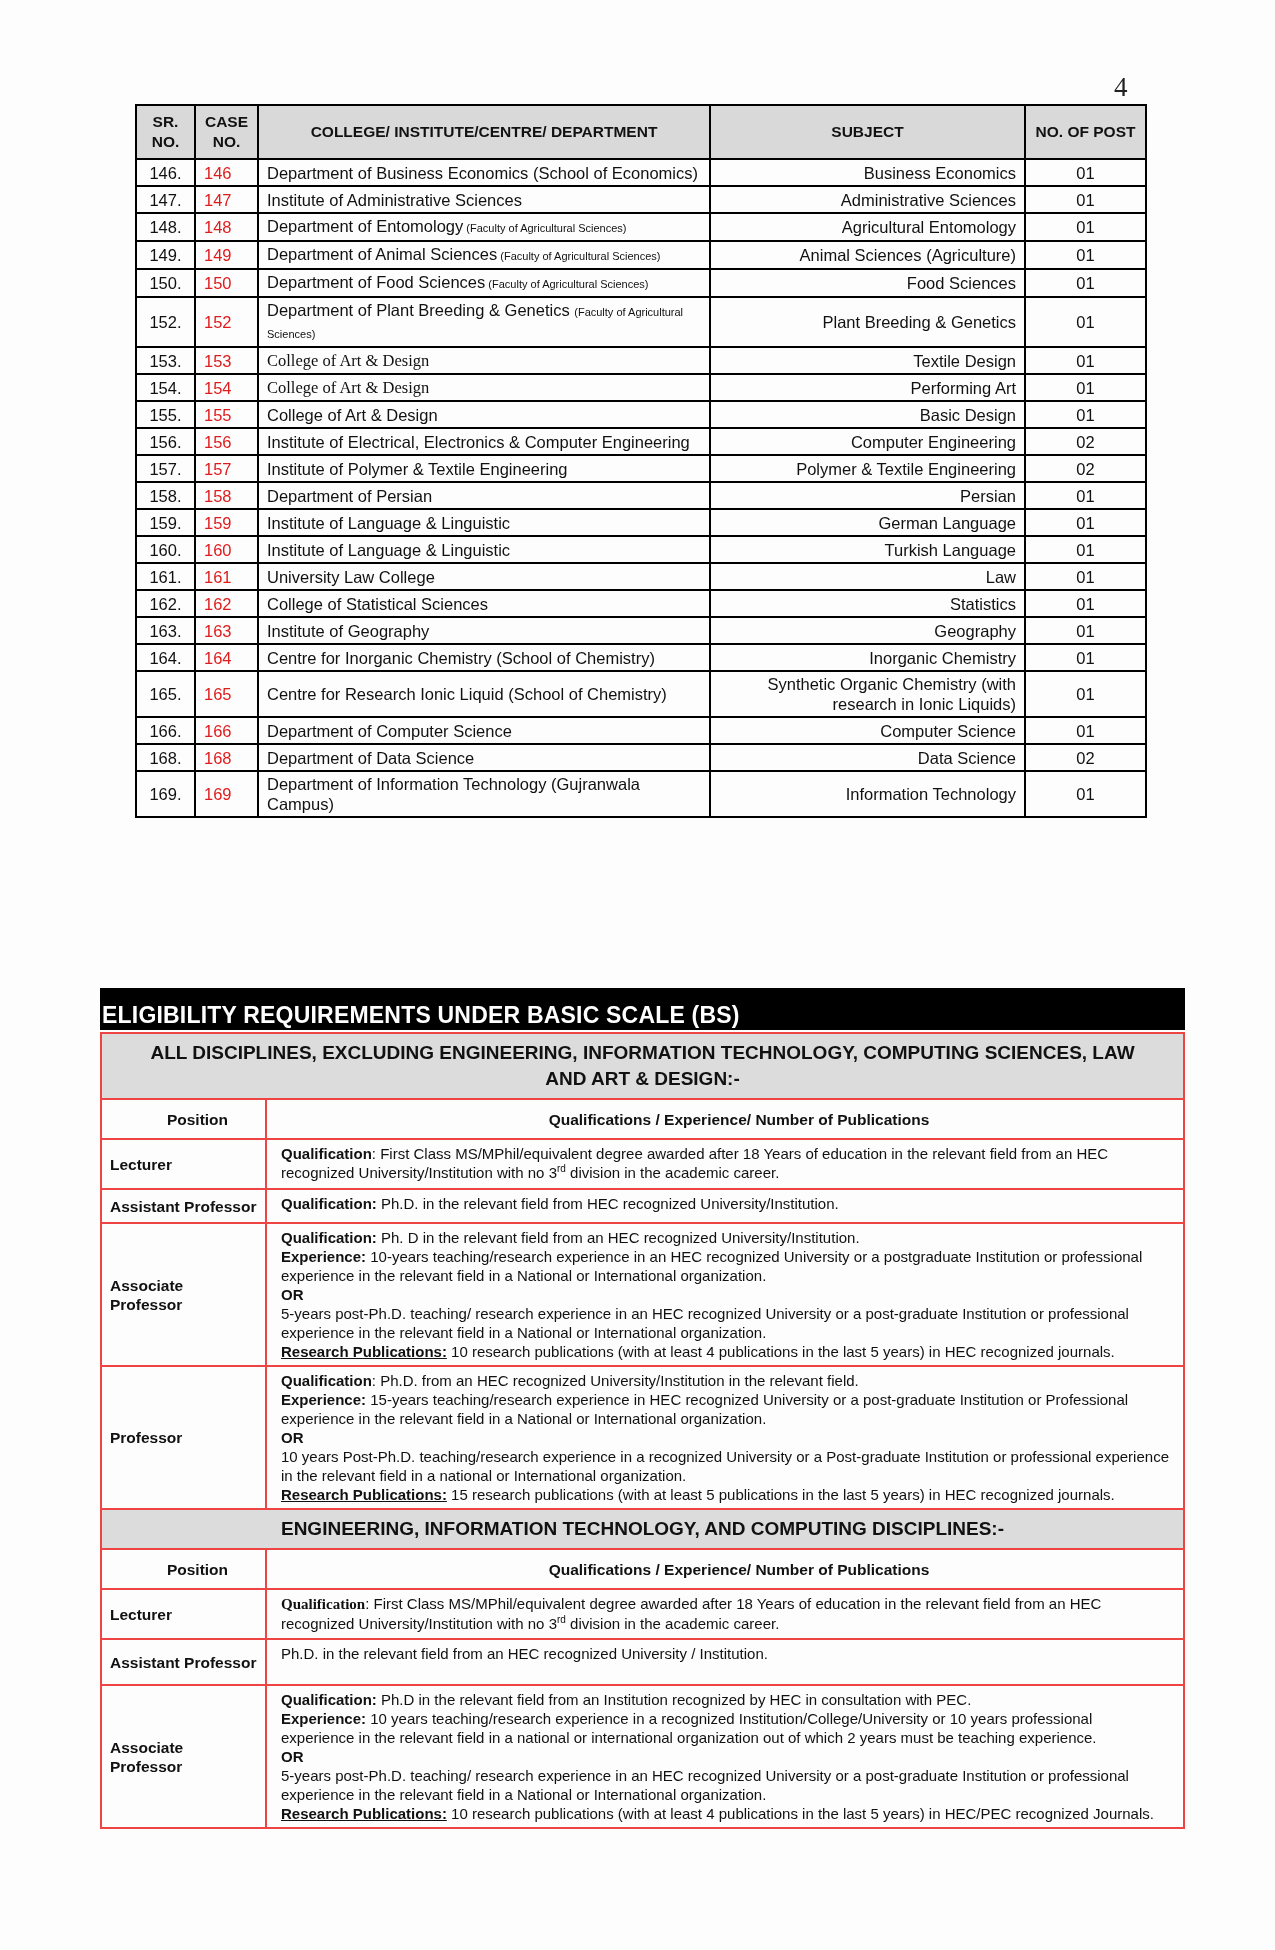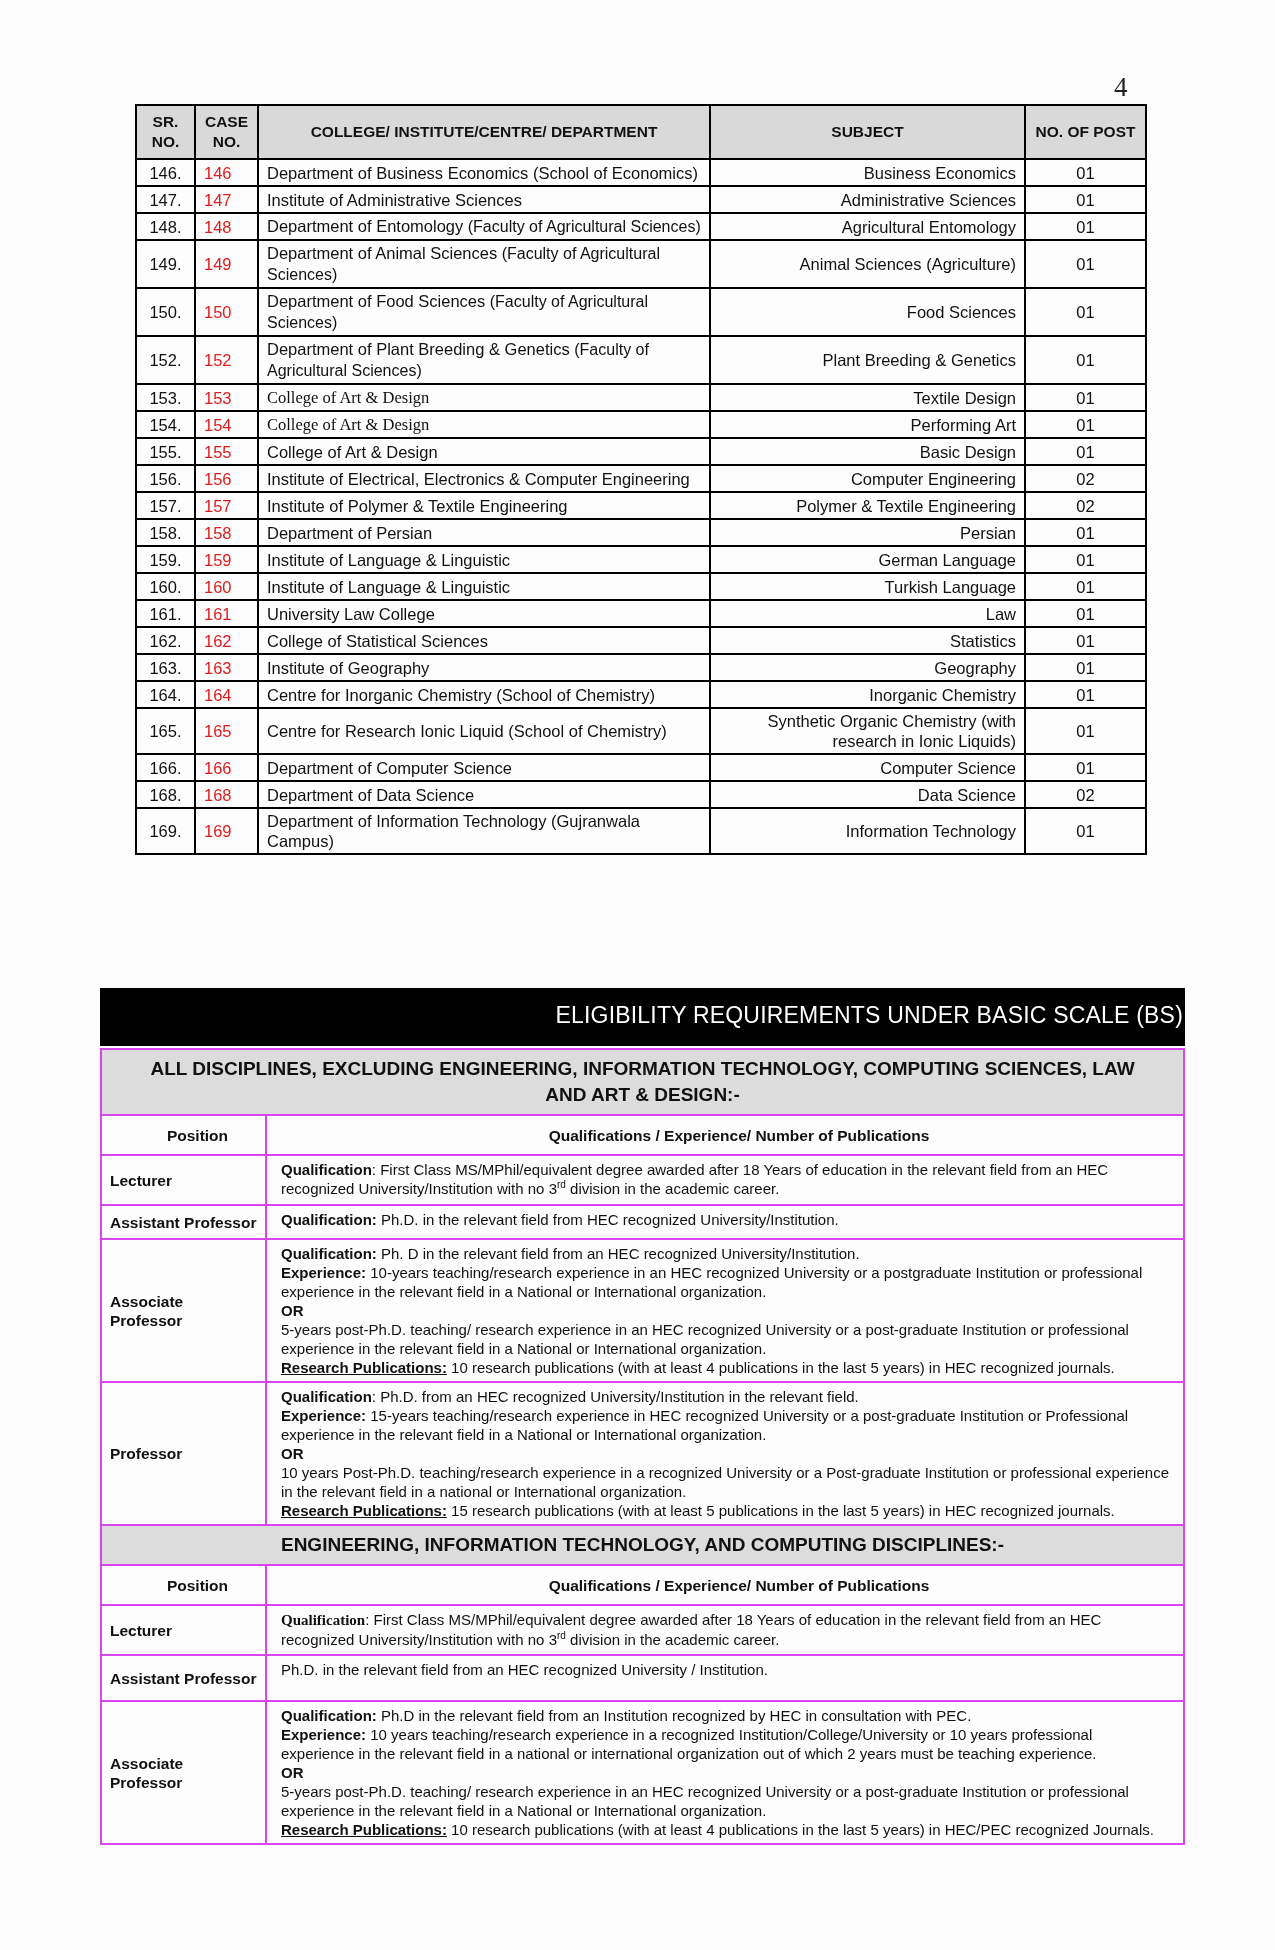--- a/index.html
+++ b/index.html
@@ -40,40 +40,40 @@
     text-align:center;
     height:54px;
     padding:2px 3px;
   }
   .posts-table td { height:27px; }
   td.c-sr   { text-align:center; }
   td.c-case { font-weight:normal; color:var(--case-red,#e01b1b);margin-left:14px; }
   td.c-dept { text-align:left; }
   td.c-subj { text-align:right;margin-left:12px; }
   td.c-post { text-align:center; }
-  .dept-note { font-size:16px; }
+  .dept-note { font-size:11px; }
   .serif-cell { font-family:"Liberation Serif", serif; font-size:17.5px; }
   
   .elig {
     position:absolute; top:988px; left:100px; width:1085px;
   }
   .elig-banner {
     background:var(--banner-bg,#000);
     color:var(--banner-fg,#fff);
     border:2px solid #000;
-    height:58px;
+    height:42px;
     line-height:51px;
-    text-align:right;
-    font-weight:normal;
+    text-align:left;
+    font-weight:bold;
     font-size:23px;
     letter-spacing:.2px;
   }
   .elig-table { width:100%; table-layout:fixed; margin-top:2px; }
   .elig-table td {
-    border:2px solid #d946ef;
+    border:2px solid #ef4444;
     font-size:15px;
     line-height:19px;
     padding:4px 8px;
     vertical-align:middle;
   }
   td.sub-banner {
     background:var(--subtitle-bg,#dcdcdc);
     text-align:center;
     font-weight:bold;
     font-size:19px;

